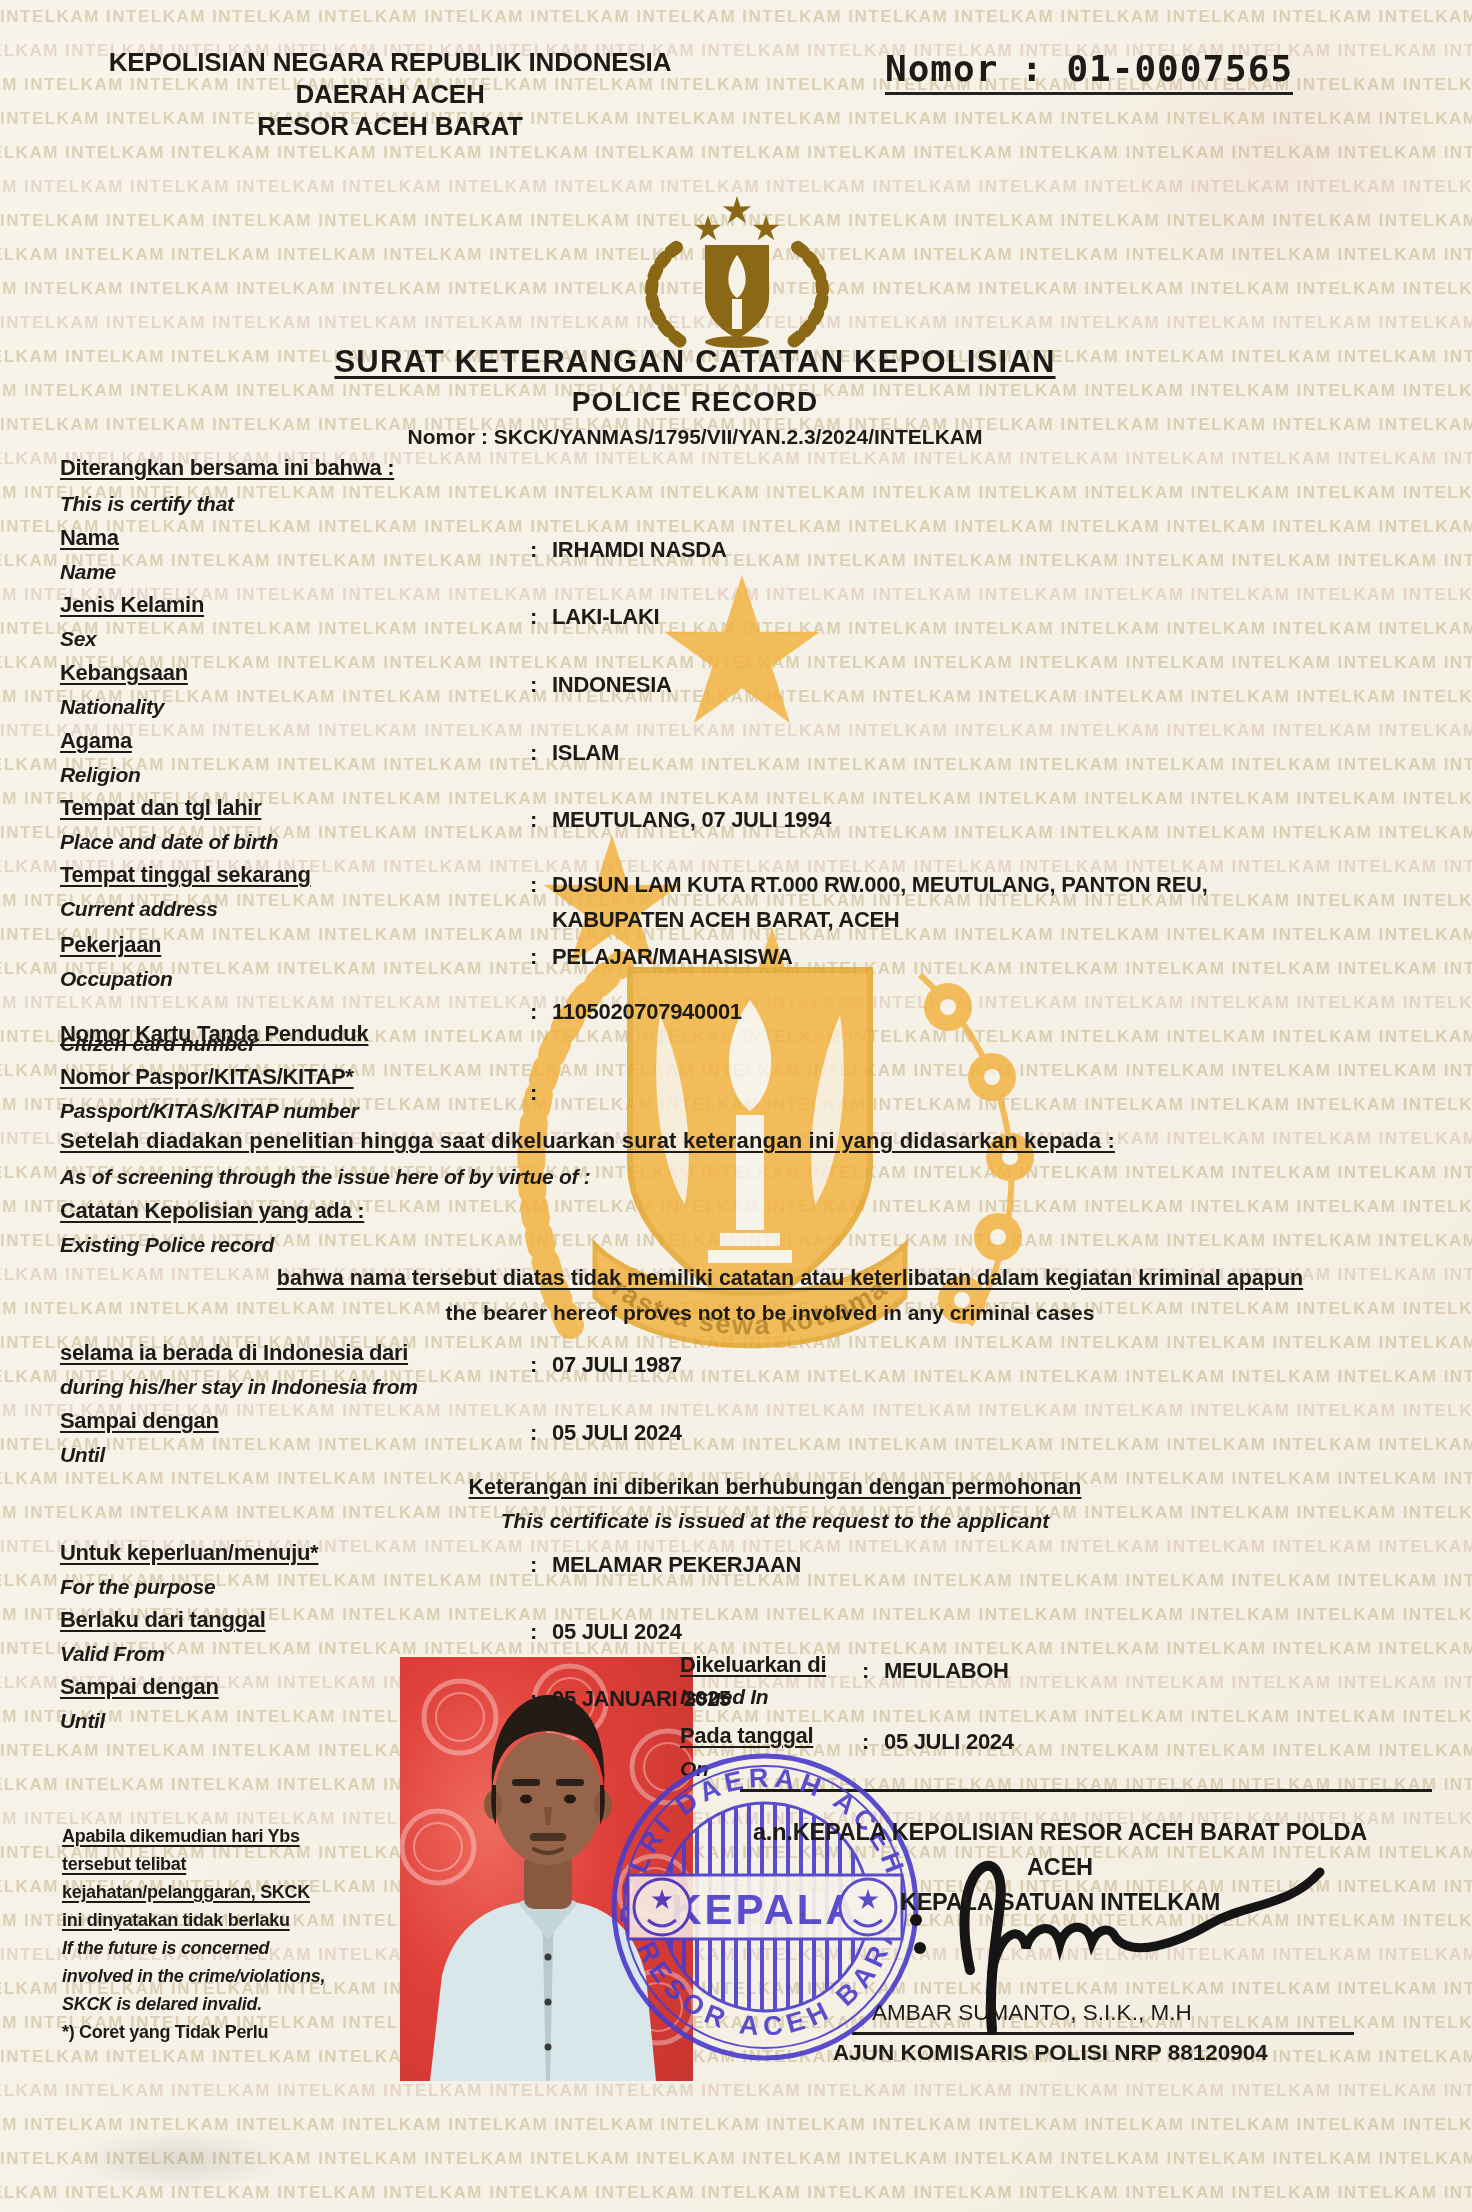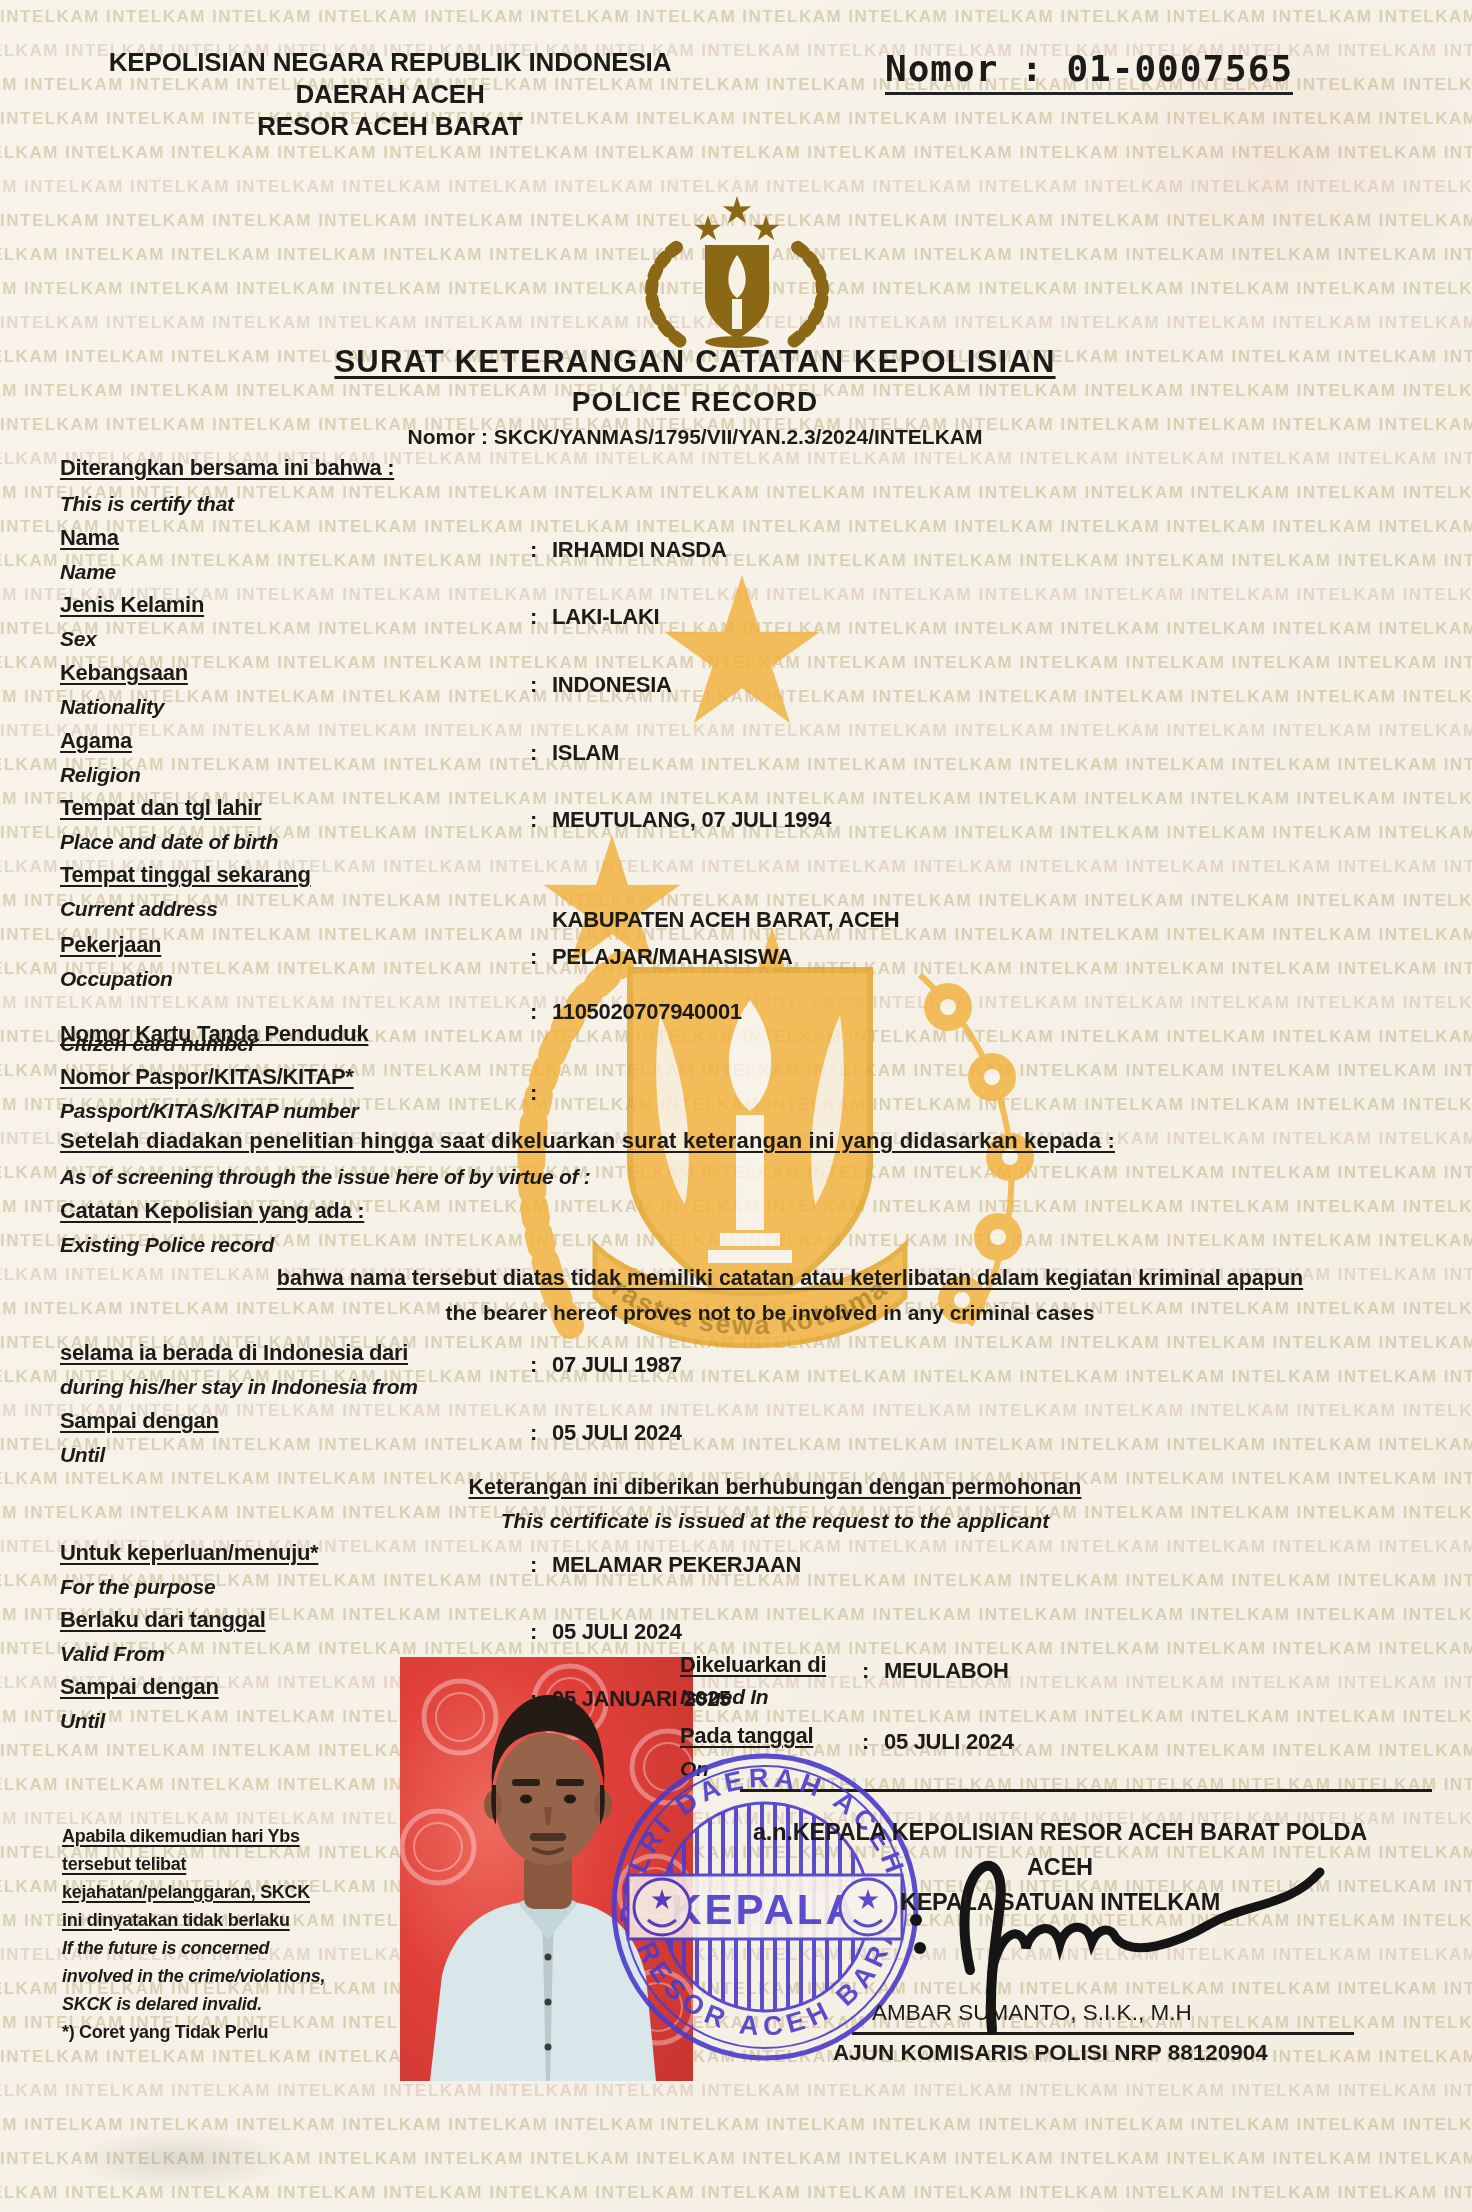--- a/index.html
+++ b/index.html
@@ -208,20 +208,21 @@
   <div class="lbl" style="left:60px;top:728px;">Agama</div>
   <div class="eng" style="left:60px;top:763px;">Religion</div>
   <div class="val" style="left:530px;top:740px;"><span class="c">:</span><span>ISLAM</span></div>
 
   <div class="lbl" style="left:60px;top:795px;">Tempat dan tgl lahir</div>
   <div class="eng" style="left:60px;top:830px;">Place and date of birth</div>
   <div class="val" style="left:530px;top:807px;"><span class="c">:</span><span>MEUTULANG, 07 JULI 1994</span></div>
 
   <div class="lbl" style="left:60px;top:862px;">Tempat tinggal sekarang</div>
   <div class="eng" style="left:60px;top:897px;">Current address</div>
+  <div class="val" style="left:530px;top:872px;"><span class="c">:</span><span>DUSUN LAM KUTA RT.000 RW.000, MEUTULANG, PANTON REU,</span></div>
   <div class="val" style="left:552px;top:907px;"><span>KABUPATEN ACEH BARAT, ACEH</span></div>
 
   <div class="lbl" style="left:60px;top:932px;">Pekerjaan</div>
   <div class="eng" style="left:60px;top:967px;">Occupation</div>
   <div class="val" style="left:530px;top:944px;"><span class="c">:</span><span>PELAJAR/MAHASISWA</span></div>
 
   <div class="lbl" style="left:60px;top:997px;margin-top:24px;">Nomor Kartu Tanda Penduduk</div>
   <div class="eng" style="left:60px;top:1032px;">Citizen card number</div>
   <div class="val" style="left:530px;top:999px;"><span class="c">:</span><span>1105020707940001</span></div>
 

